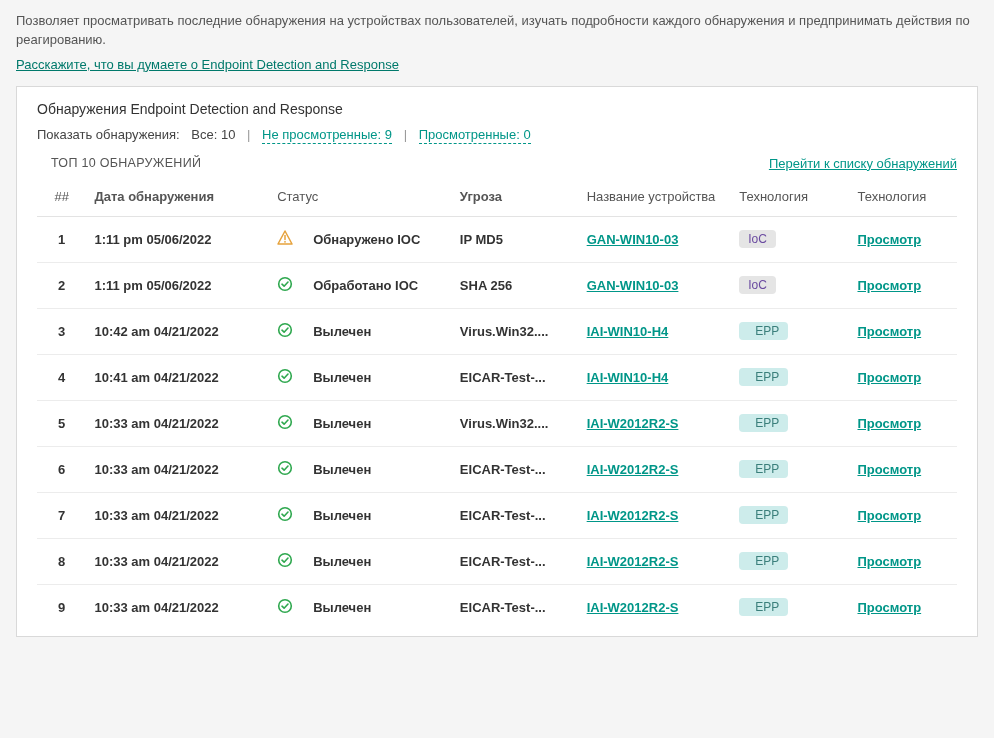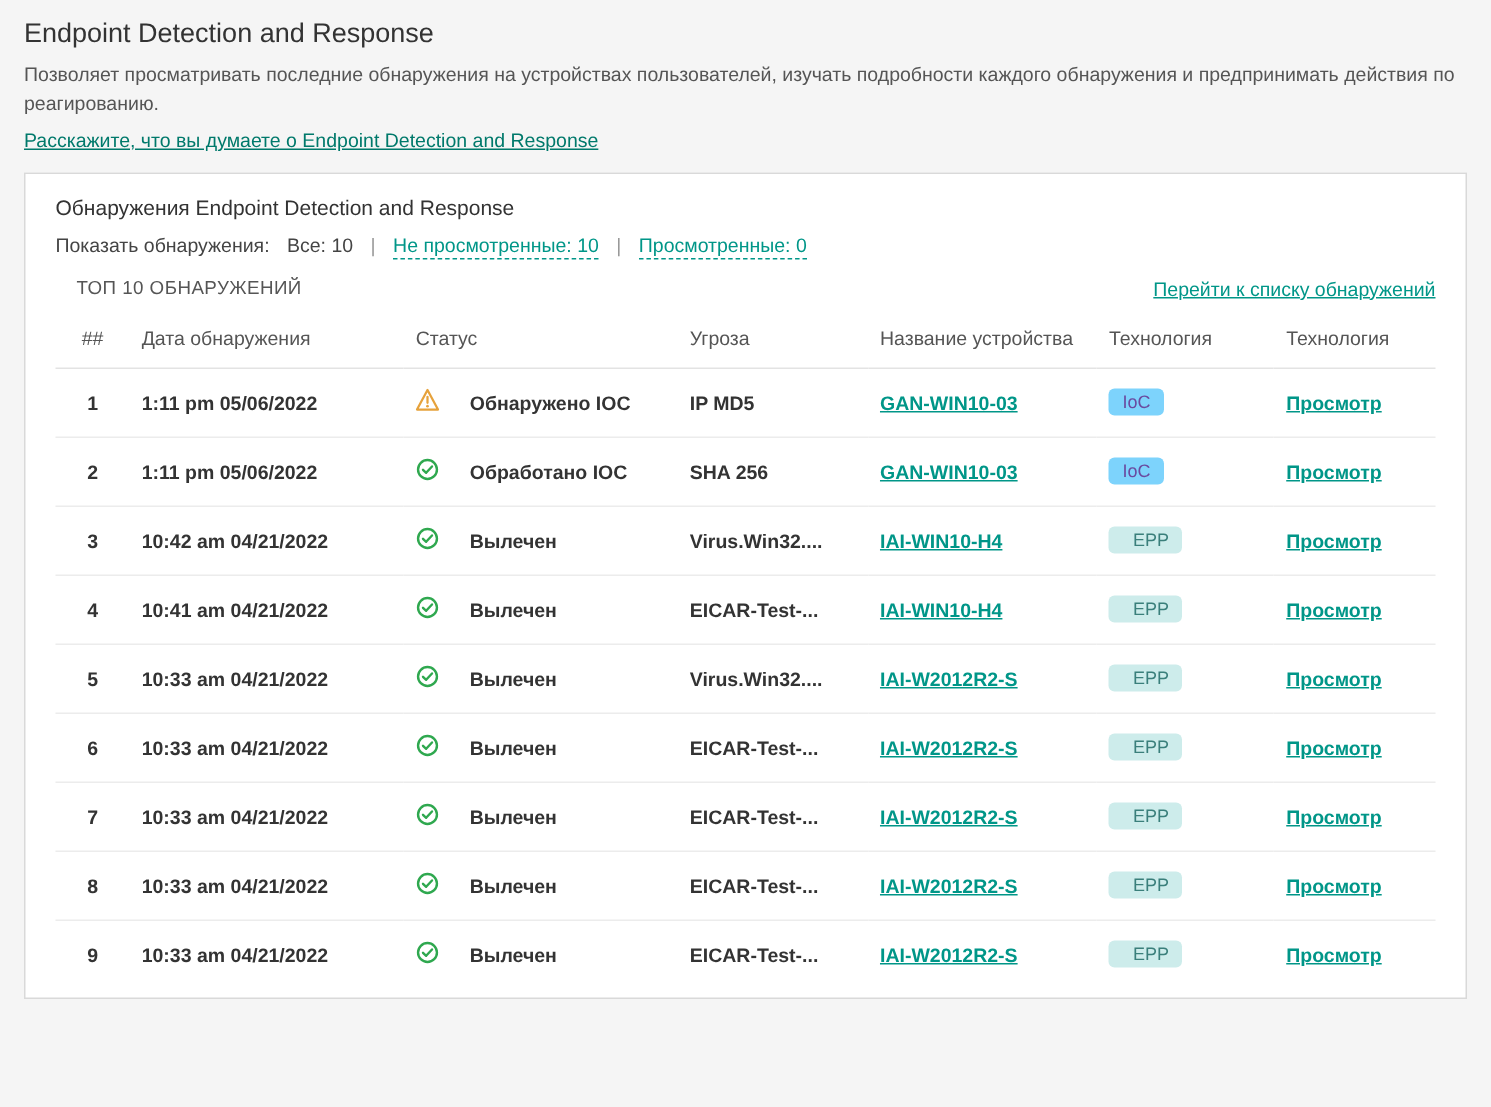--- a/index.html
+++ b/index.html
@@ -98,61 +98,60 @@
   }
   tbody tr:last-child td { border-bottom: none; }
   .col-num { width: 46px; text-align: center; font-weight: 600; }
   .col-date { width: 170px; font-weight: 600; }
   .col-status { width: 170px; }
   .col-threat { width: 118px; font-weight: 600; }
   .col-device { width: 142px; }
   .col-tech { width: 110px; }
   .col-more { width: 100px; }
   thead th.col-num { font-weight: 400; }
-  thead th.col-date, thead th.col-threat { font-weight: 400; }
+  thead th.col-date, thead th.col-threat { font-weight: 700; }
   .status-cell { display: flex; align-items: center; gap: 20px; font-weight: 600; }
   .icon { width: 16px; height: 16px; flex-shrink: 0; display: inline-block; }
   .device-link {
     color: #009688;
     font-weight: 600;
     text-decoration: underline;
     cursor: pointer;
   }
   .tech-badge {
     display: inline-block;
     padding: 2px 9px;
     border-radius: 4px;
     font-size: 12px;
     font-weight: 500;
   }
-  .tech-ioc { background: #7dd3fc; color: #6a4aa0; }
+  .tech-ioc { background: #e5e5e5; color: #6a4aa0; }
   .tech-epp { background: #cdeceb; color: #3a7f7b; padding-left: 16px; }
   .view-link {
     color: #009688;
     font-weight: 600;
     text-decoration: underline;
     cursor: pointer;
   }
 </style>
 </head>
 <body>
 
 <div class="outer">
-  <h1 class="page-title">Endpoint Detection and Response</h1>
   <p class="description">Позволяет просматривать последние обнаружения на устройствах пользователей, изучать подробности каждого обнаружения и предпринимать действия по реагированию.</p>
   <a class="feedback-link">Расскажите, что вы думаете о Endpoint Detection and Response</a>
 
   <div class="panel">
     <h2 class="panel-title">Обнаружения Endpoint Detection and Response</h2>
 
     <div class="filter-row">
       <span class="filter-label">Показать обнаружения:</span>
       <span class="filter-item">Все: 10</span>
       <span class="filter-sep">|</span>
-      <span class="filter-item filter-active">Не просмотренные: 10</span>
+      <span class="filter-item filter-active">Не просмотренные: 9</span>
       <span class="filter-sep">|</span>
       <span class="filter-item filter-active">Просмотренные: 0</span>
     </div>
 
     <div class="top10-row">
       <span class="top10-label">ТОП 10 ОБНАРУЖЕНИЙ</span>
       <a class="goto-link">Перейти к списку обнаружений</a>
     </div>
 
     <table>

